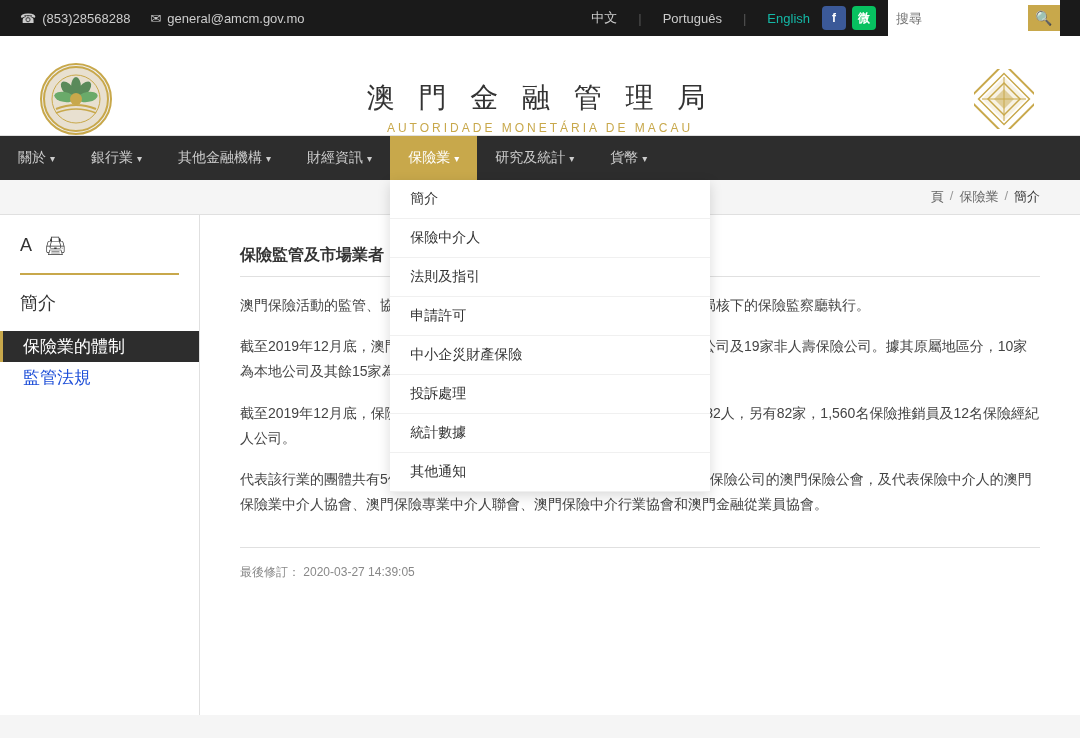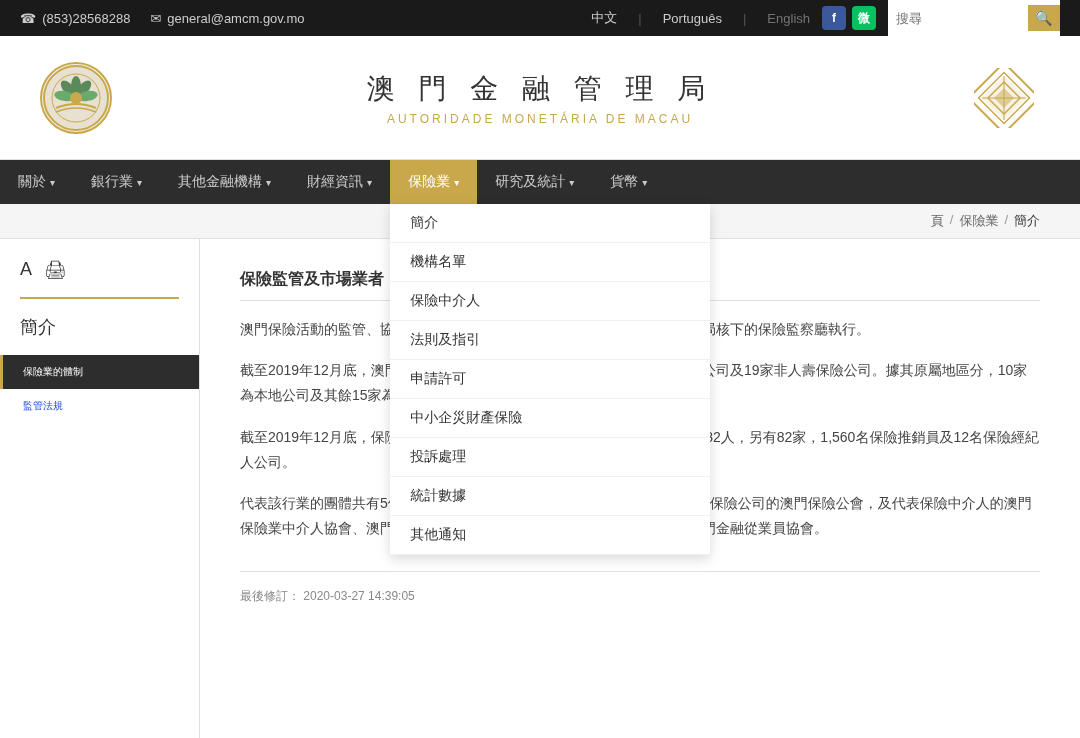--- a/index.html
+++ b/index.html
@@ -13,36 +13,36 @@
       display: flex;
       align-items: center;
       padding: 0 20px;
       justify-content: space-between;
     }
     .top-bar-left { display: flex; align-items: center; gap: 20px; font-size: 13px; }
     .top-bar-left .phone, .top-bar-left .email { display: flex; align-items: center; gap: 6px; color: #ccc; }
     .top-bar-right { display: flex; align-items: center; gap: 12px; }
     .lang-group { display: flex; align-items: center; gap: 21px; font-size: 13px; }
     .lang-btn { color: #ccc; text-decoration: none; cursor: pointer; }
-    .lang-btn.active { color: #737373; }
+    .lang-btn.active { color: #14b8a6; }
     .lang-sep { color: #555; }
     .social-icons { display: flex; gap: 6px; align-items: center; }
     .social-icon { width: 24px; height: 24px; border-radius: 4px; display: flex; align-items: center; justify-content: center; font-size: 12px; font-weight: bold; cursor: pointer; }
     .fb-icon { background: #3b5998; color: white; }
     .wx-icon { background: #07c160; color: white; }
     .search-box { display: flex; align-items: center; background: white; border-radius: 3px; overflow: hidden; height: 42px; }
     .search-input { border: none; outline: none; padding: 0 8px; font-size: 13px; width: 140px; height: 100%; }
     .search-btn { background: #c8a84b; border: none; width: 32px; height: 26px; display: flex; align-items: center; justify-content: center; cursor: pointer; color: white; font-size: 14px; }
 
     
     .header {
       background: white;
-      height: 124px;
-      display: flex;
-      align-items: center;
+      height: 100px;
+      display: flex;
+      align-items: flex-end;
       justify-content: space-between;
       padding: 0 40px;
       border-bottom: 1px solid #e0e0e0;
     }
     .logo-left { display: flex; align-items: center; }
     .logo-circle { width: 72px; height: 72px; border-radius: 50%; border: 2px solid #c8a84b; display: flex; align-items: center; justify-content: center; overflow: hidden; background: #f0f0f0; }
     .header-title { text-align: center; flex: 1; }
     .header-title-zh { font-size: 28px; letter-spacing: 8px; color: #333; font-weight: normal; }
     .header-title-pt { font-size: 12px; letter-spacing: 3px; color: #c8a84b; margin-top: 4px; }
     .logo-right { width: 72px; height: 72px; display: flex; align-items: center; justify-content: center; }
@@ -116,22 +116,22 @@
       background: white;
       border-right: 1px solid #e0e0e0;
       padding: 20px 0;
       flex-shrink: 0;
     }
     .sidebar-icons { display: flex; gap: 12px; padding: 0 20px 16px; }
     .sidebar-icon-btn { font-size: 18px; color: #333; cursor: pointer; }
     .sidebar-divider { height: 2px; background: #c8a84b; margin: 0 20px 16px; }
     .sidebar-title { font-size: 18px; color: #333; padding: 0 20px 16px; font-weight: normal; }
     .sidebar-item {
-      padding: 10px 20px;
-      font-size: 10px;
+      padding: 4px 20px;
+      font-size: 17px;
       color: #555;
       cursor: pointer;
       border-left: 3px solid transparent;
     }
     .sidebar-item.active {
       background: #2d2d2d;
       color: white;
       border-left-color: #c8a84b;
     }
     .sidebar-item.link-item { color: #1d4ed8; }
@@ -234,21 +234,20 @@
   <div class="nav-item">
     <span>財經資訊</span>
     <span class="nav-arrow">▾</span>
   </div>
   <div class="nav-item active nav-insurance" style="position:relative;">
     <span>保險業</span>
     <span class="nav-arrow">▾</span>
 
     <div class="dropdown-menu">
       <div class="dropdown-item">簡介</div>
-      <div class="dropdown-item">機構名單</div>
       <div class="dropdown-item">保險中介人</div>
       <div class="dropdown-item">法則及指引</div>
       <div class="dropdown-item">申請許可</div>
       <div class="dropdown-item">中小企災財產保險</div>
       <div class="dropdown-item">投訴處理</div>
       <div class="dropdown-item">統計數據</div>
       <div class="dropdown-item">其他通知</div>
     </div>
   </div>
   <div class="nav-item">

